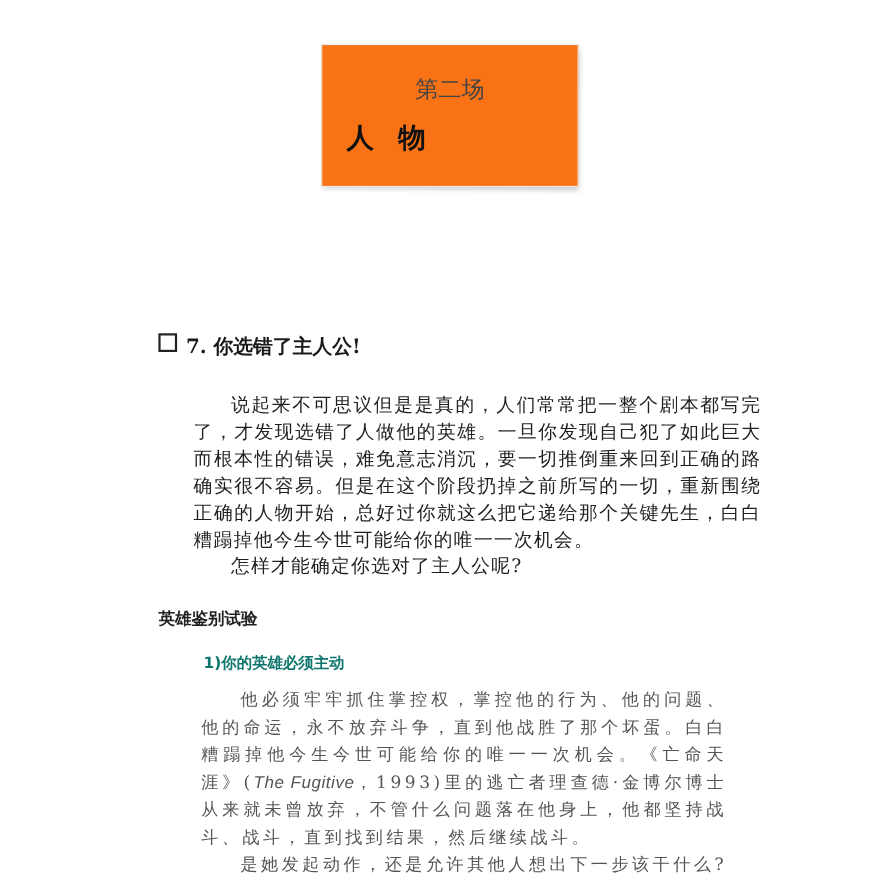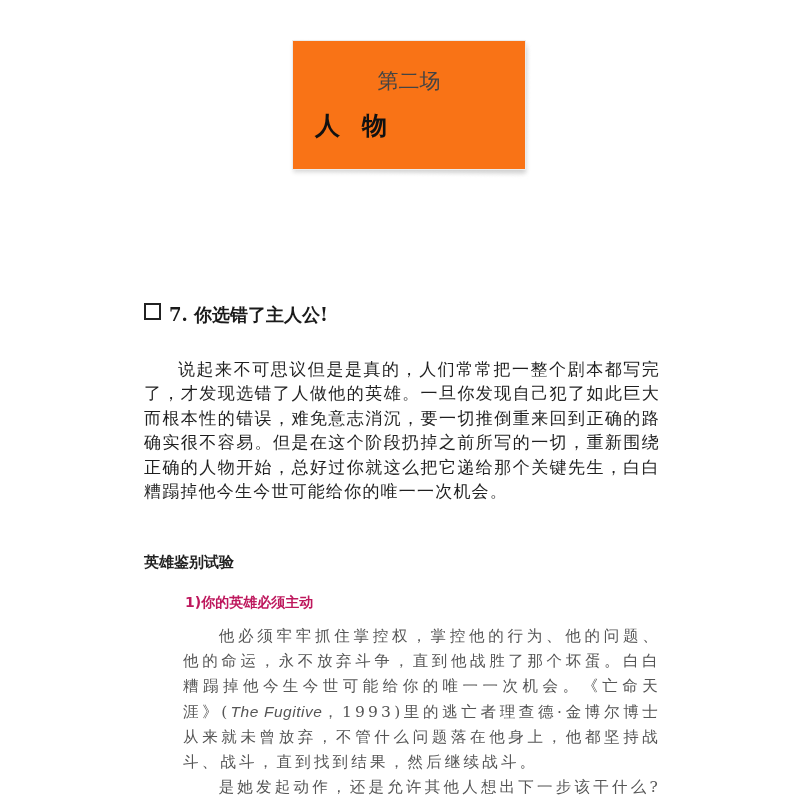--- a/index.html
+++ b/index.html
@@ -19,43 +19,44 @@
                        color: #1a1a1a; display: flex; align-items: flex-start; }
     .checkbox { width: 13px; height: 13px; border: 2px solid #222; margin-right: 8px; display: inline-block; }
 
     .para-block { position: absolute; left: 144px; width: 516px; font-size: 17px; line-height: 24.4px;
                   color: #1f1f1f; text-align: justify; text-align-last: left; letter-spacing: 1.2px; }
     .para-block p { margin: 0; text-indent: 2em; }
 
     .subheading { position: absolute; left: 144px; top: 553px; font-family: "DejaVu Sans", "Liberation Sans", sans-serif;
                   font-size: 15px; font-weight: bold; color: #222; }
     .sub-subheading { position: absolute; left: 185px; top: 594px; font-family: "DejaVu Sans", "Liberation Sans", sans-serif;
-                      font-size: 14px; font-weight: bold; color: #be185d; text-align: right; }
+                      font-size: 14px; font-weight: bold; color: #0f766e; text-align: right; }
 
     .para-block-2 { position: absolute; left: 183px; width: 478px; font-size: 15.5px; line-height: 25px;
                     color: #555; text-align: justify; text-align-last: left; letter-spacing: 3.2px; }
     .para-block-2 p { margin: 0; text-indent: 2.3em; }
     .para-block-2 i { font-family: Liberation Sans, sans-serif; letter-spacing: 0.5px; }
   </style>
 </head>
 <body>
 
 <div class="card-shadow"></div>
 <div class="card">
   <div class="card-sub">第二场</div>
   <div class="card-title">人物</div>
 </div>
 
 <div class="section-heading">
   <span class="checkbox"></span>
   <span>7. 你选错了主人公!</span>
 </div>
 
-<div class="para-block" style="top:357px;">
+<div class="para-block" style="top:357px;margin-left:32px;">
   <p>说起来不可思议但是是真的，人们常常把一整个剧本都写完了，才发现选错了人做他的英雄。一旦你发现自己犯了如此巨大而根本性的错误，难免意志消沉，要一切推倒重来回到正确的路确实很不容易。但是在这个阶段扔掉之前所写的一切，重新围绕正确的人物开始，总好过你就这么把它递给那个关键先生，白白糟蹋掉他今生今世可能给你的唯一一次机会。</p>
+  <p>怎样才能确定你选对了主人公呢?</p>
 </div>
 
 <div class="subheading">英雄鉴别试验</div>
 <div class="sub-subheading">1)你的英雄必须主动</div>
 
 <div class="para-block-2" style="top:624px;">
   <p><span>他必须牢牢抓住掌控权，掌控他的行为、他的问题、他的命运，永不放弃斗争，直到他战胜了那个坏蛋。白白糟蹋掉他今生今世可能给你的唯一一次机会。《亡命天涯》(</span><i>The Fugitive</i><span>，1993)里的逃亡者理查德·金博尔博士从来就未曾放弃，不管什么问题落在他身上，他都坚持战斗、战斗，直到找到结果，然后继续战斗。</span></p>
   <p>是她发起动作，还是允许其他人想出下一步该干什么? 当然，你可以写一个剧本，人物安静地坐着，不采取行动，也不做出决定，从始至终</p>
 </div>
 

